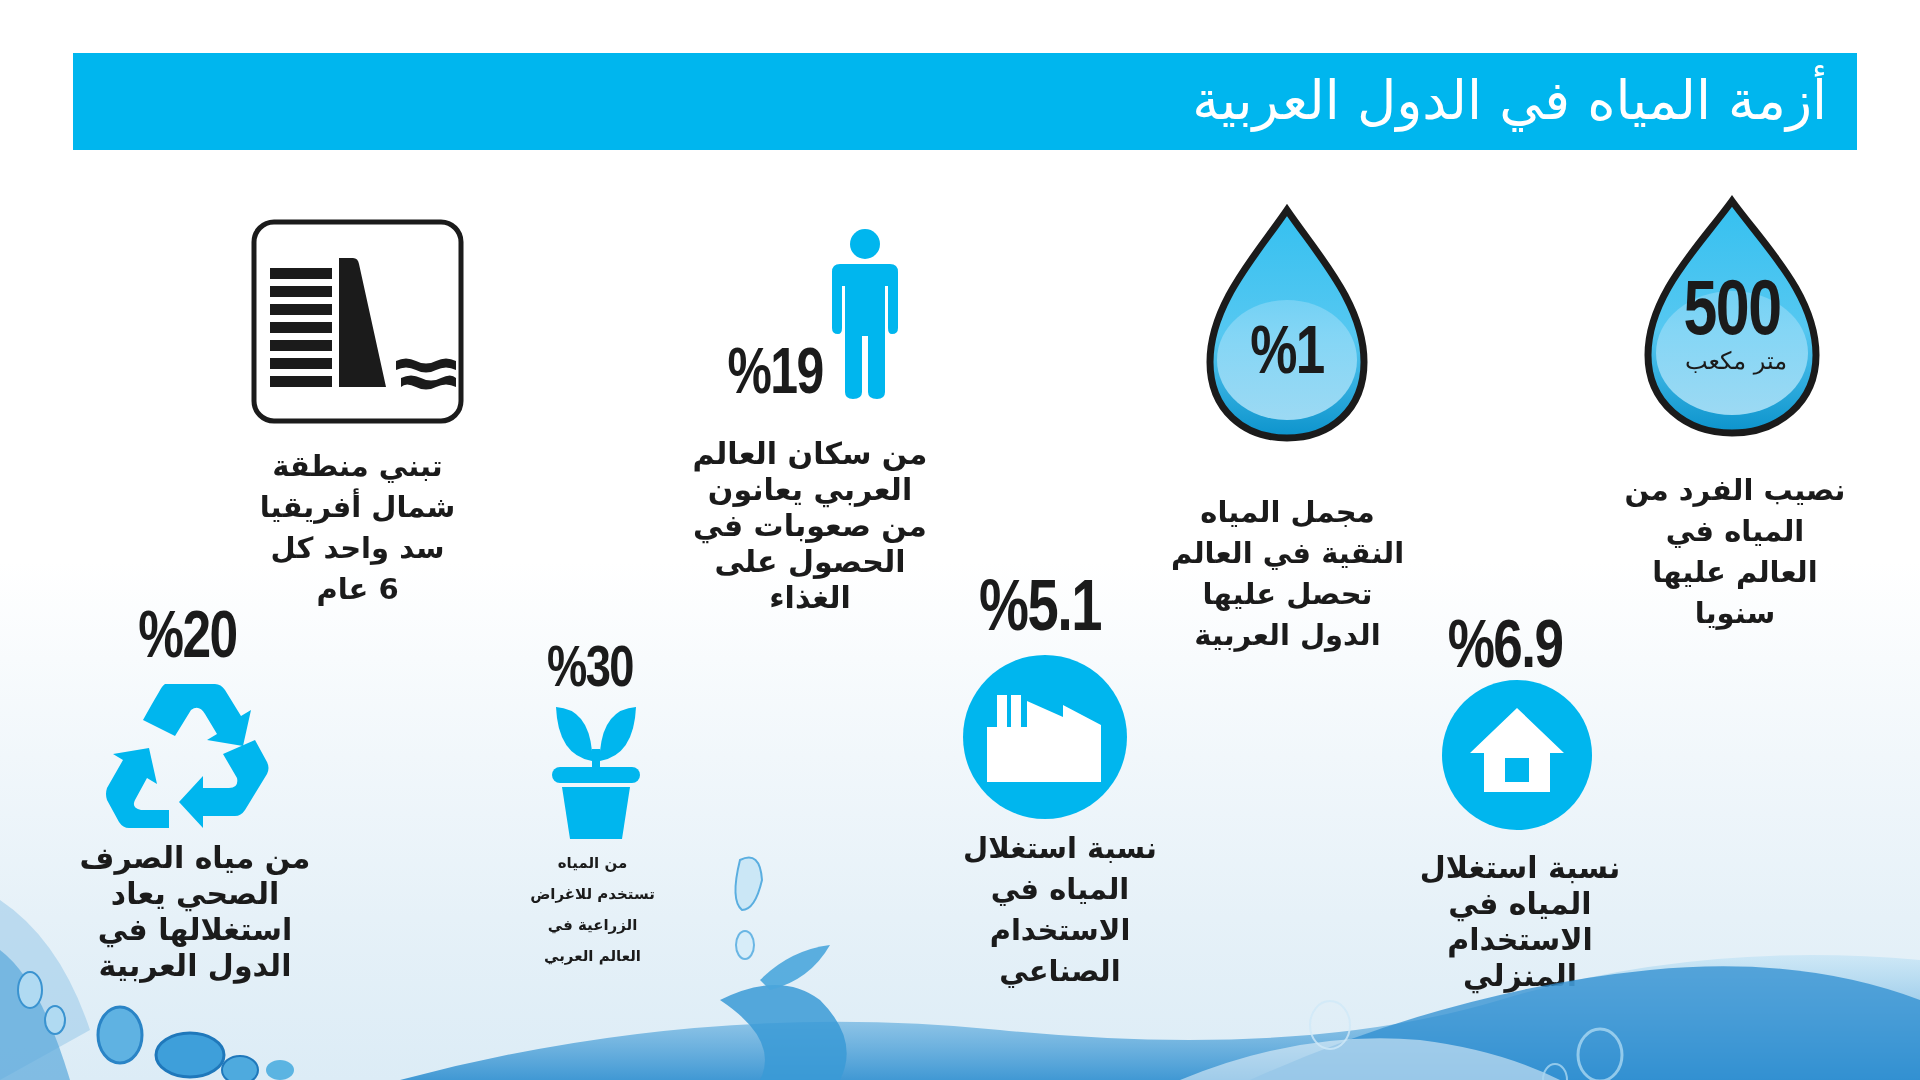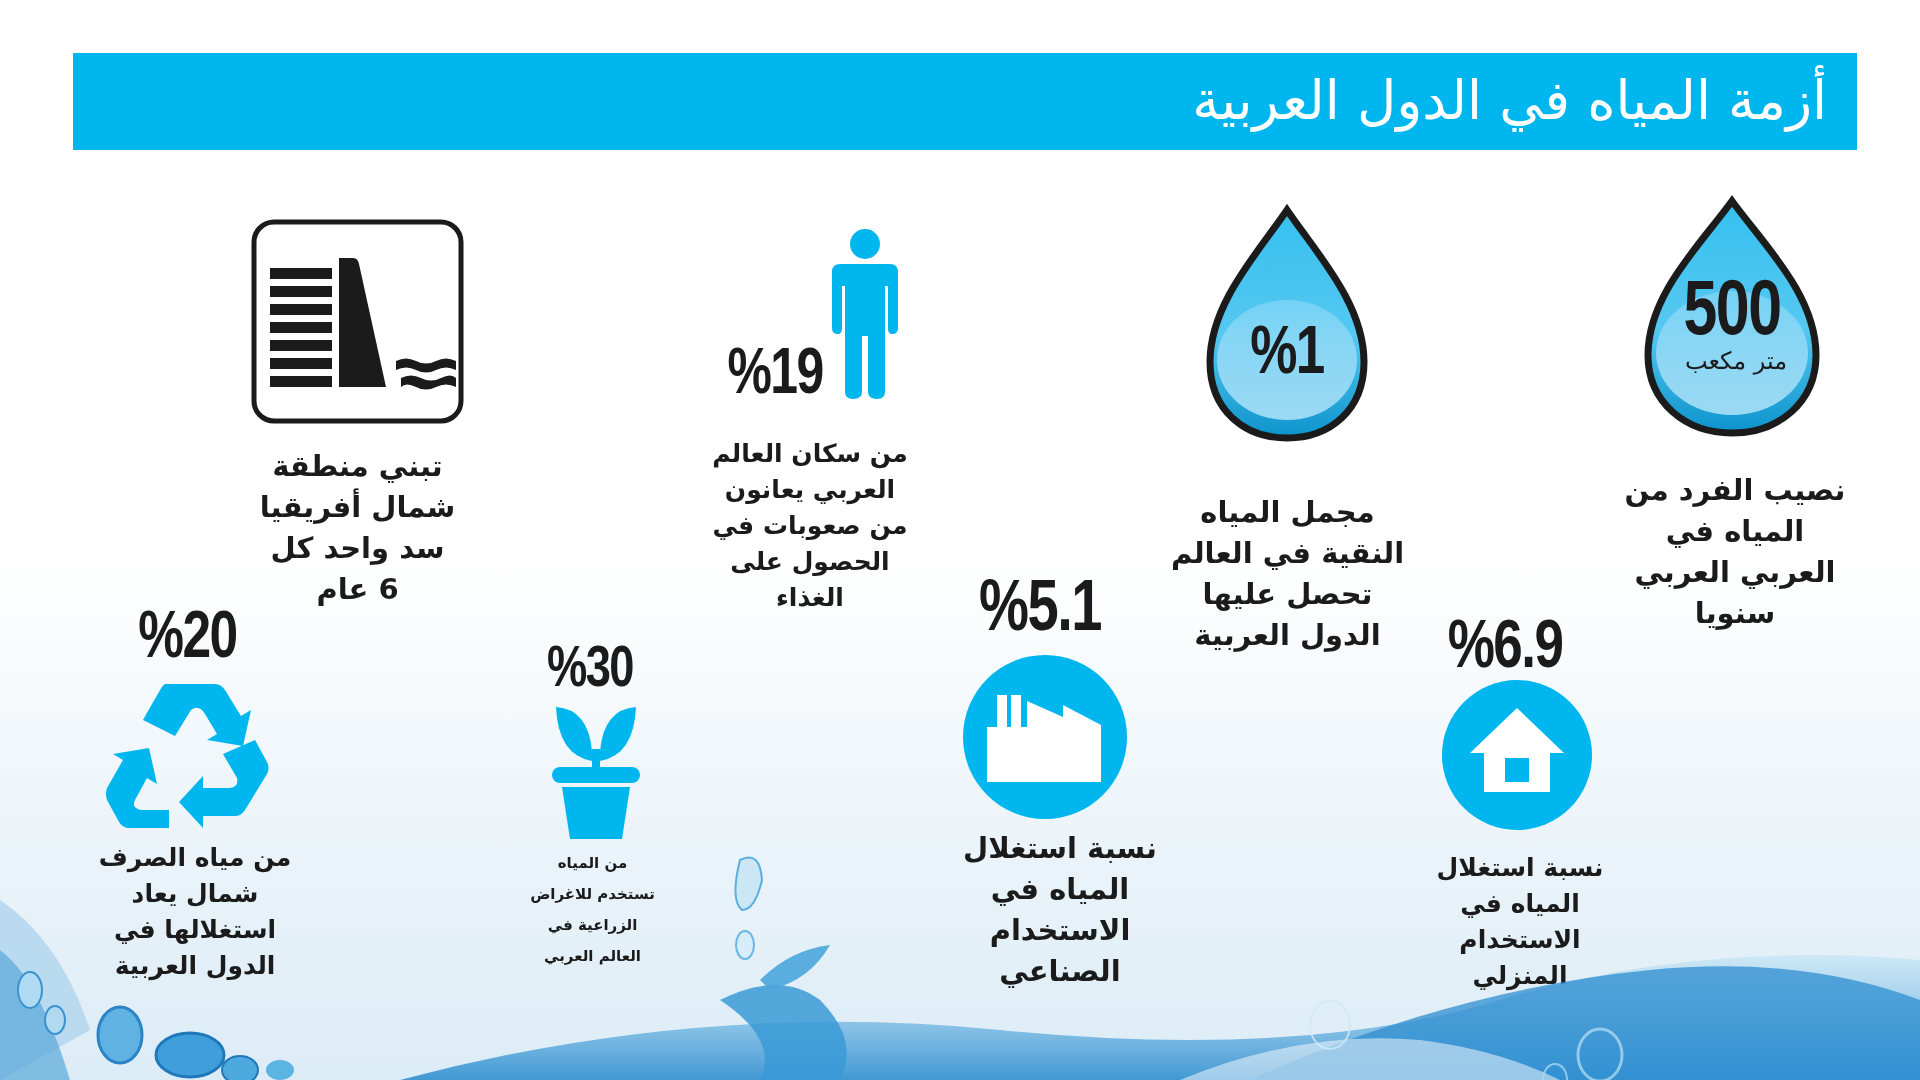--- a/index.html
+++ b/index.html
@@ -24,21 +24,21 @@
     font-family: "DejaVu Sans", sans-serif;
   }
 
   
   .caption {
     direction: rtl; text-align: center; font-weight: bold;
     font-family: "DejaVu Sans", sans-serif; color: #1b1b1b;
     white-space: pre-line;
   }
   .cap-lg { font-size: 29px; line-height: 41px; }
-  .cap-md { font-size: 25px; line-height: 36px; }
+  .cap-md { font-size: 30px; line-height: 36px; }
   .cap-sm { font-size: 15px; line-height: 31px; }
 
   .stat {
     font-family: "Liberation Sans", sans-serif; font-weight: bold;
     color: #1b1b1b; letter-spacing: -2px;
     transform: scaleX(0.78); transform-origin: center;
     white-space: nowrap; text-align: center;
   }
 
   
@@ -65,21 +65,21 @@
       </linearGradient>
     </defs>
     <path d="M92 6 C 60 50, 8 100, 8 160 C 8 208, 46 238, 92 238 C 138 238, 176 208, 176 160 C 176 100, 124 50, 92 6 Z" fill="url(#dg1)" stroke="#1b1b1b" stroke-width="7"></path>
     <ellipse cx="92" cy="158" rx="76" ry="62" fill="url(#dg1b)" opacity="0.85"></ellipse>
   </svg>
   <div class="abs stat" style="left:0; top:72px; width:184px; font-size:78px; line-height:80px;">500</div>
   <div class="abs" style="left:4px; top:152px; width:184px; text-align:center; direction:rtl; font-family:'DejaVu Serif', serif; font-size:24px; color:#1b1b1b;">متر مكعب</div>
 </div>
 <div class="abs caption cap-lg" style="left:1600px; top:470px; width:270px;">نصيب الفرد  من
 المياه في
-العربي العربي
+العالم عليها
 سنويا</div>
 
 <div class="abs" style="left:1202px; top:204px; width:170px; height:240px;">
   <svg width="170" height="240" viewBox="0 0 170 240">
     <path d="M85 6 C 55 50, 8 100, 8 158 C 8 206, 42 234, 85 234 C 128 234, 162 206, 162 158 C 162 100, 115 50, 85 6 Z" fill="url(#dg1)" stroke="#1b1b1b" stroke-width="7"></path>
     <ellipse cx="85" cy="156" rx="70" ry="60" fill="url(#dg1b)" opacity="0.85"></ellipse>
   </svg>
   <div class="abs stat" style="left:0; top:110px; width:170px; font-size:68px; line-height:70px;">%1</div>
 </div>
 <div class="abs caption cap-lg" style="left:1150px; top:472px; width:275px;margin-top:20px;">مجمل المياه
@@ -126,21 +126,21 @@
 <div class="abs" style="left:105px; top:680px; width:165px; height:158px;">
   <svg width="165" height="158" viewBox="0 0 165 158">
     <g fill="#00b6ee">
       <path d="M60 4 H110 Q116 4 120 10 L136 36 L146 30 L138 66 L102 60 L112 54 L100 34 Q94 24 86 30 L70 56 L38 40 Q48 22 54 12 Q57 6 60 4 Z"></path>
       <path d="M150 60 L162 82 Q165 88 162 94 L140 130 Q136 136 130 136 L98 136 L98 148 L74 122 L98 96 L98 108 L124 108 Q134 108 132 98 L118 74 Z"></path>
       <path d="M64 148 L24 148 Q18 148 14 142 L2 120 Q0 114 2 108 L18 80 L8 74 L44 68 L52 104 L42 98 L30 120 Q26 128 36 130 L64 130 Z"></path>
     </g>
   </svg>
 </div>
 <div class="abs caption cap-md" style="left:75px; top:840px; width:240px;">من مياه الصرف
-شمال يعاد
+الصحي يعاد
 استغلالها في
 الدول العربية</div>
 
 <div class="abs stat" style="left:525px; top:636px; width:130px; font-size:58px; line-height:60px;">%30</div>
 <div class="abs" style="left:552px; top:705px; width:88px; height:134px;">
   <svg width="88" height="134" viewBox="0 0 88 134">
     <g fill="#00b6ee">
       <path d="M4 2 Q36 4 40 46 L40 56 Q6 50 4 2 Z"></path>
       <path d="M84 2 Q52 4 48 46 L48 56 Q82 50 84 2 Z"></path>
       <rect x="40" y="44" width="8" height="20"></rect>

